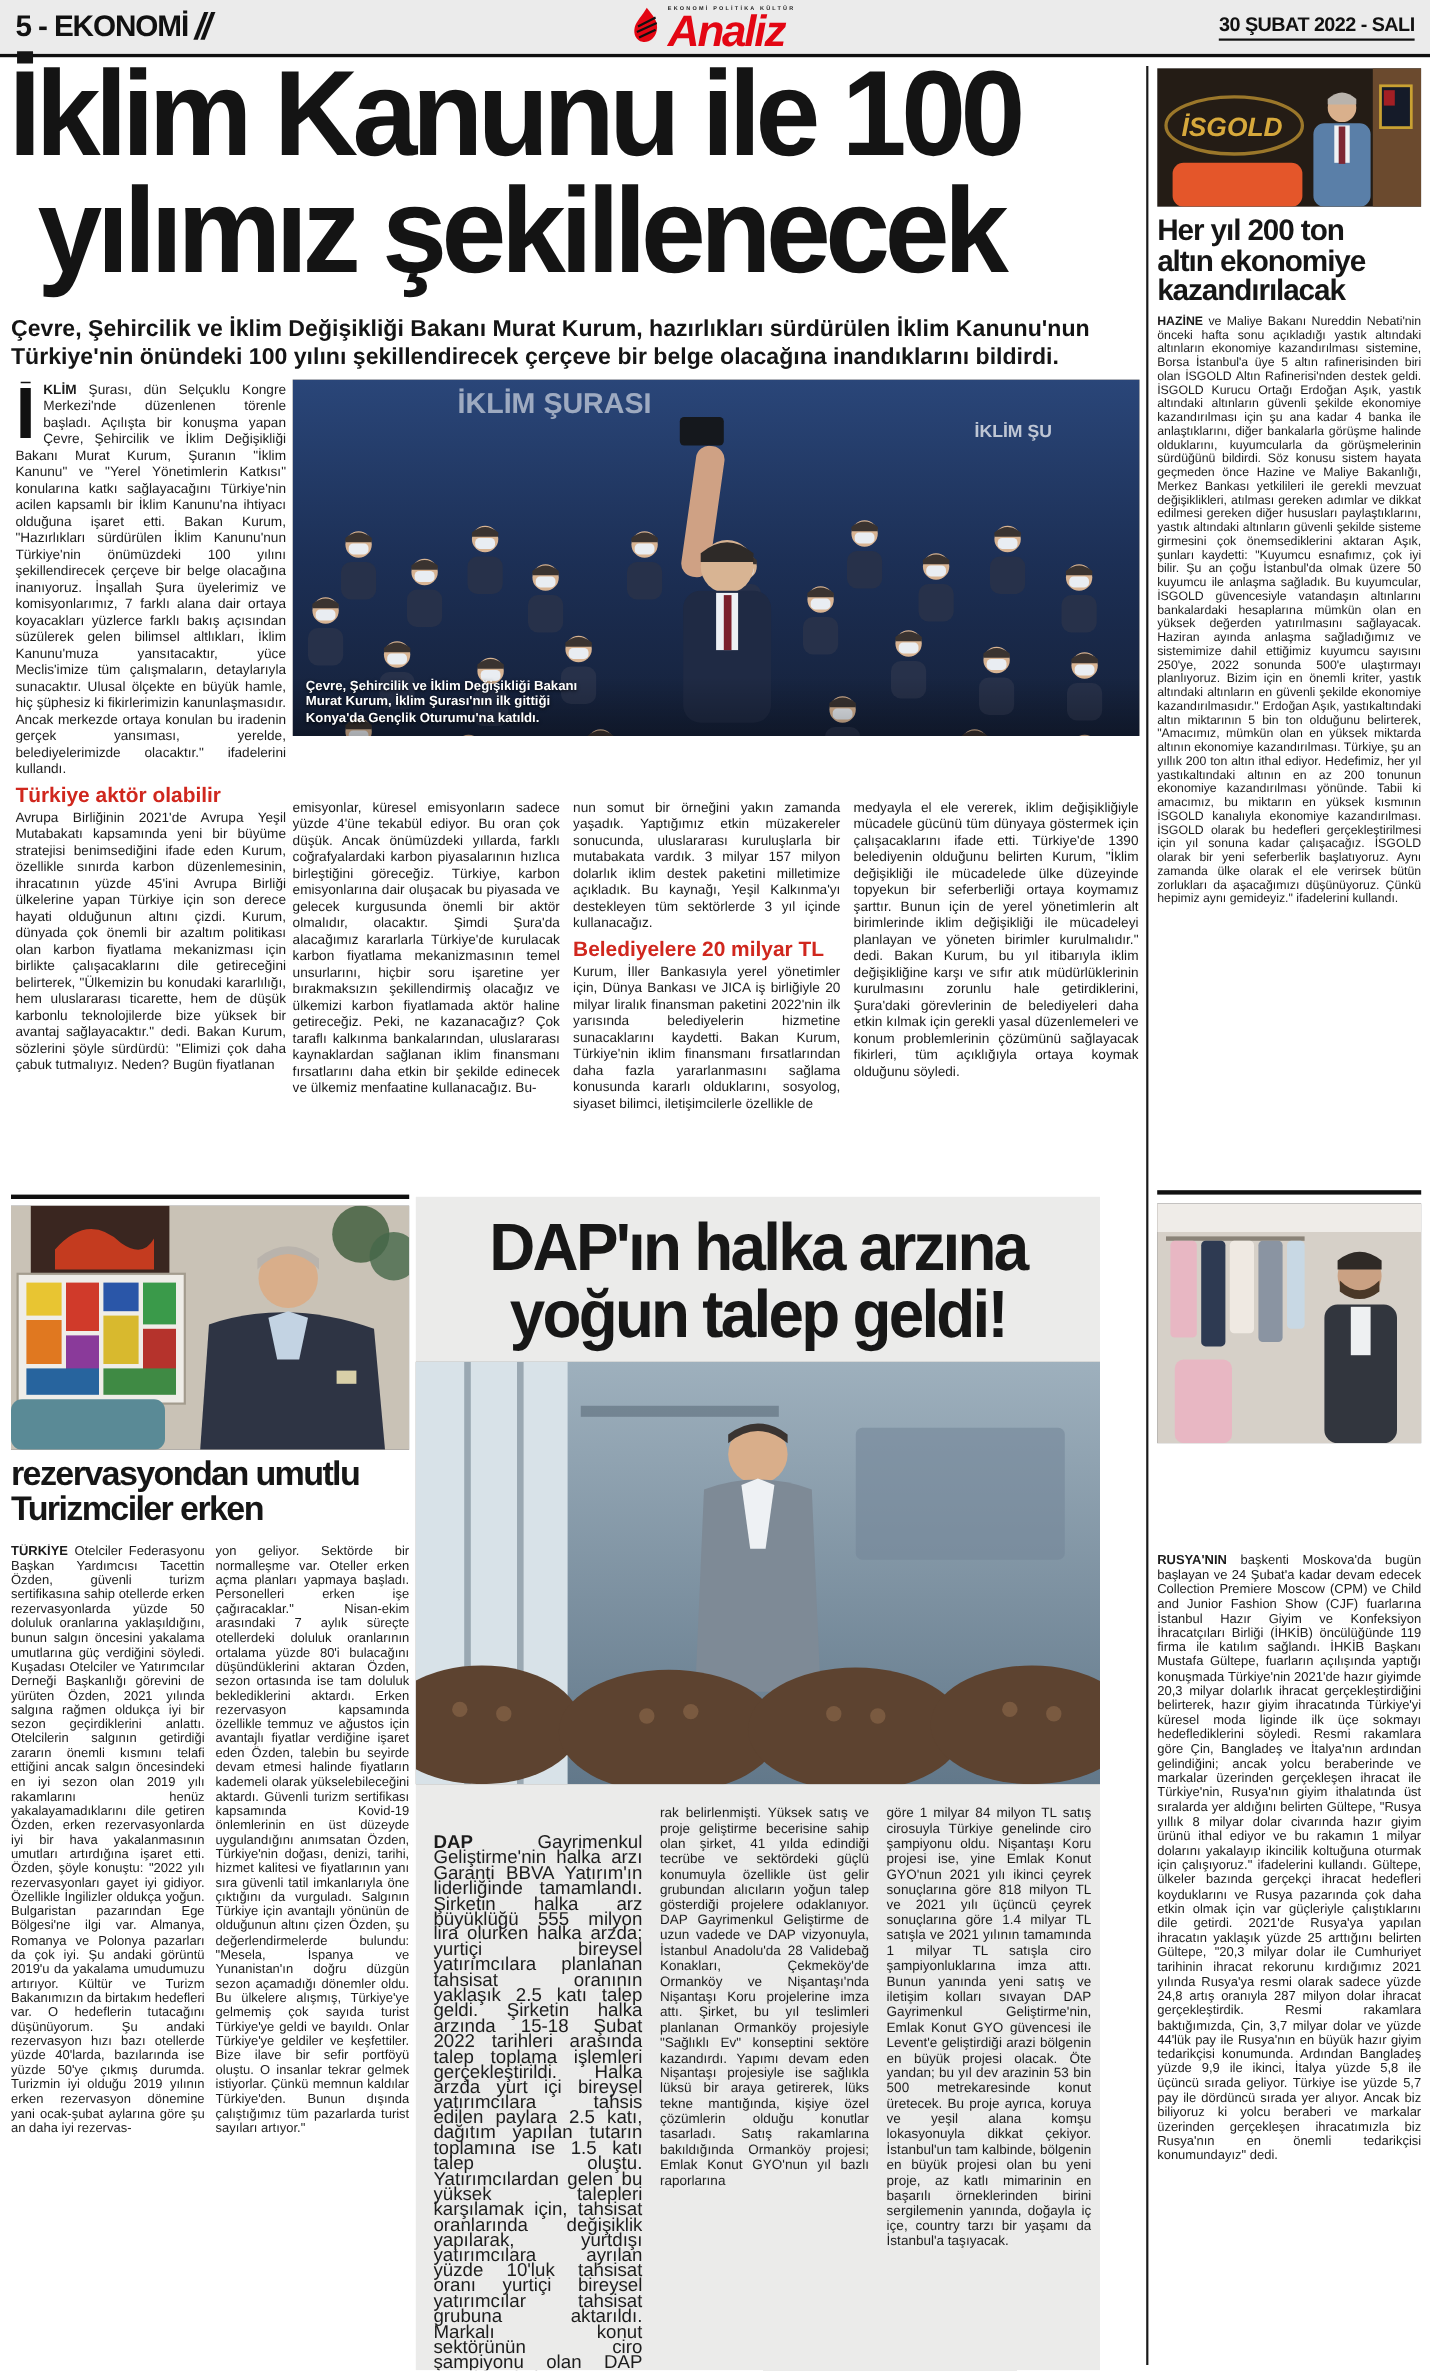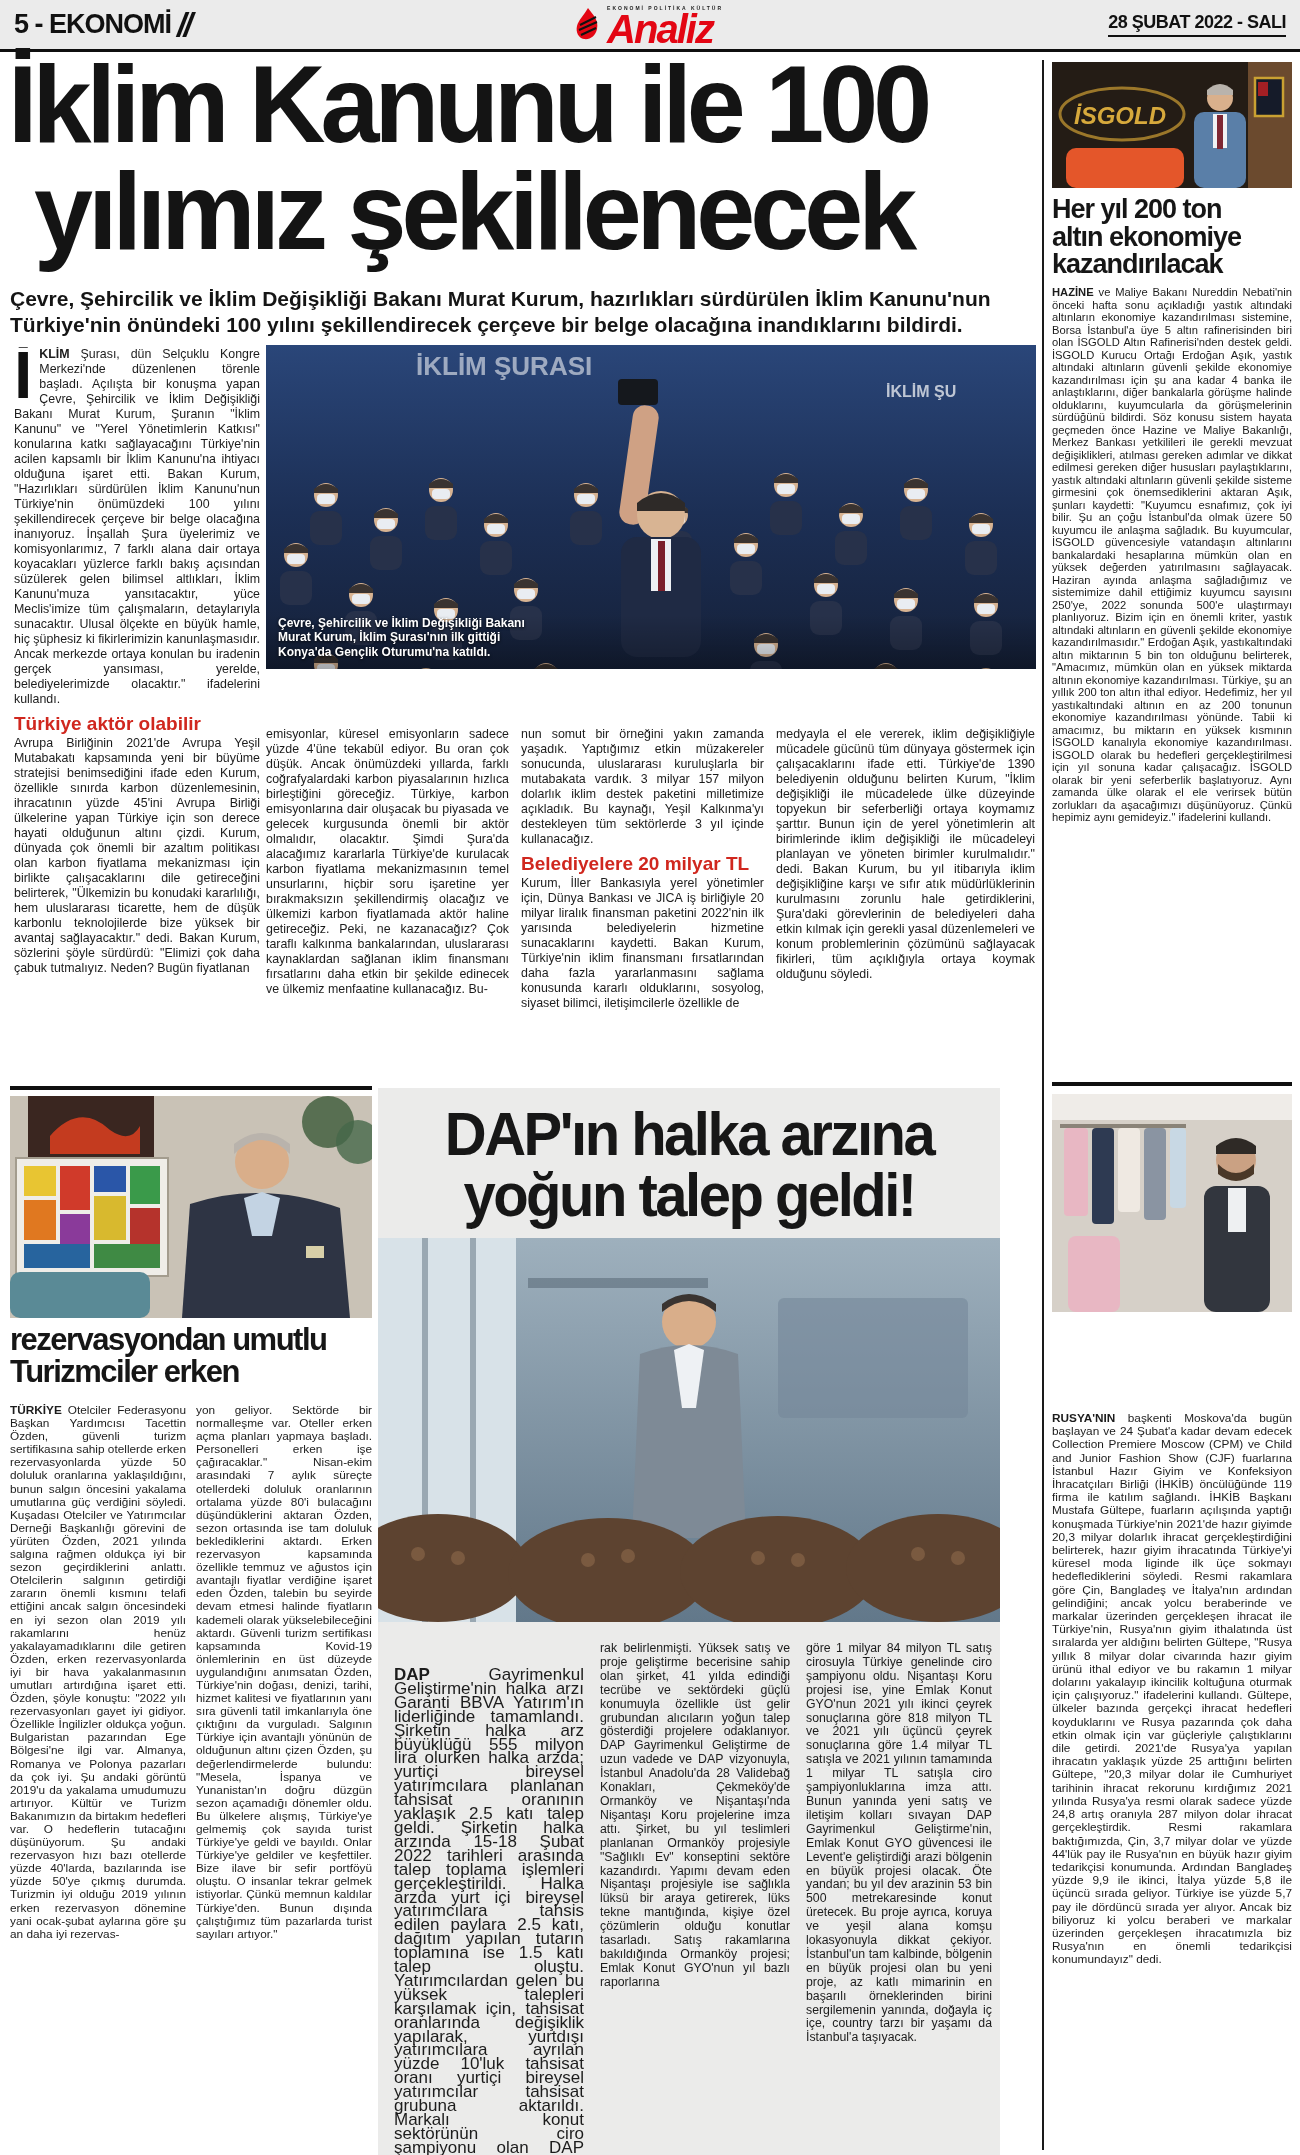--- a/index.html
+++ b/index.html
@@ -54,21 +54,21 @@
         <svg width="26" height="34" viewBox="0 0 26 34">
           <path d="M13 1 C18 8 24 13 22 22 C20.5 29 15 33 9 32 C3.5 31 0.5 25 2 19 C3.5 13 9 8 13 1 Z" fill="#e30613"></path>
           <path d="M5 18 L21 10 M4 23 L22 15 M6 28 L21 21" stroke="#111" stroke-width="2" fill="none"></path>
         </svg>
       </span>
       <span style="display:flex;flex-direction:column;align-items:flex-start;">
         <span class="logo-tag">EKONOMİ POLİTİKA KÜLTÜR</span>
         <span class="logo-text">Analiz</span>
       </span>
     </div>
-    <div class="edition-date">28 ŞUBAT 2022 - SALI</div>
+    <div class="edition-date">30 ŞUBAT 2022 - SALI</div>
   </div>
 
   <div class="abs rule-v" style="left:1042px;top:60px;width:2px;height:2090px;"></div>
 
   <div class="abs main-headline">
     <div>İklim Kanunu ile 100</div>
     <div style="padding-left:26px;">yılımız şekillenecek</div>
   </div>
   <div class="abs standfirst">Çevre, Şehircilik ve İklim Değişikliği Bakanı Murat Kurum, hazırlıkları sürdürülen İklim Kanunu'nun Türkiye'nin önündeki 100 yılını şekillendirecek çerçeve bir belge olacağına inandıklarını bildirdi.</div>
 

